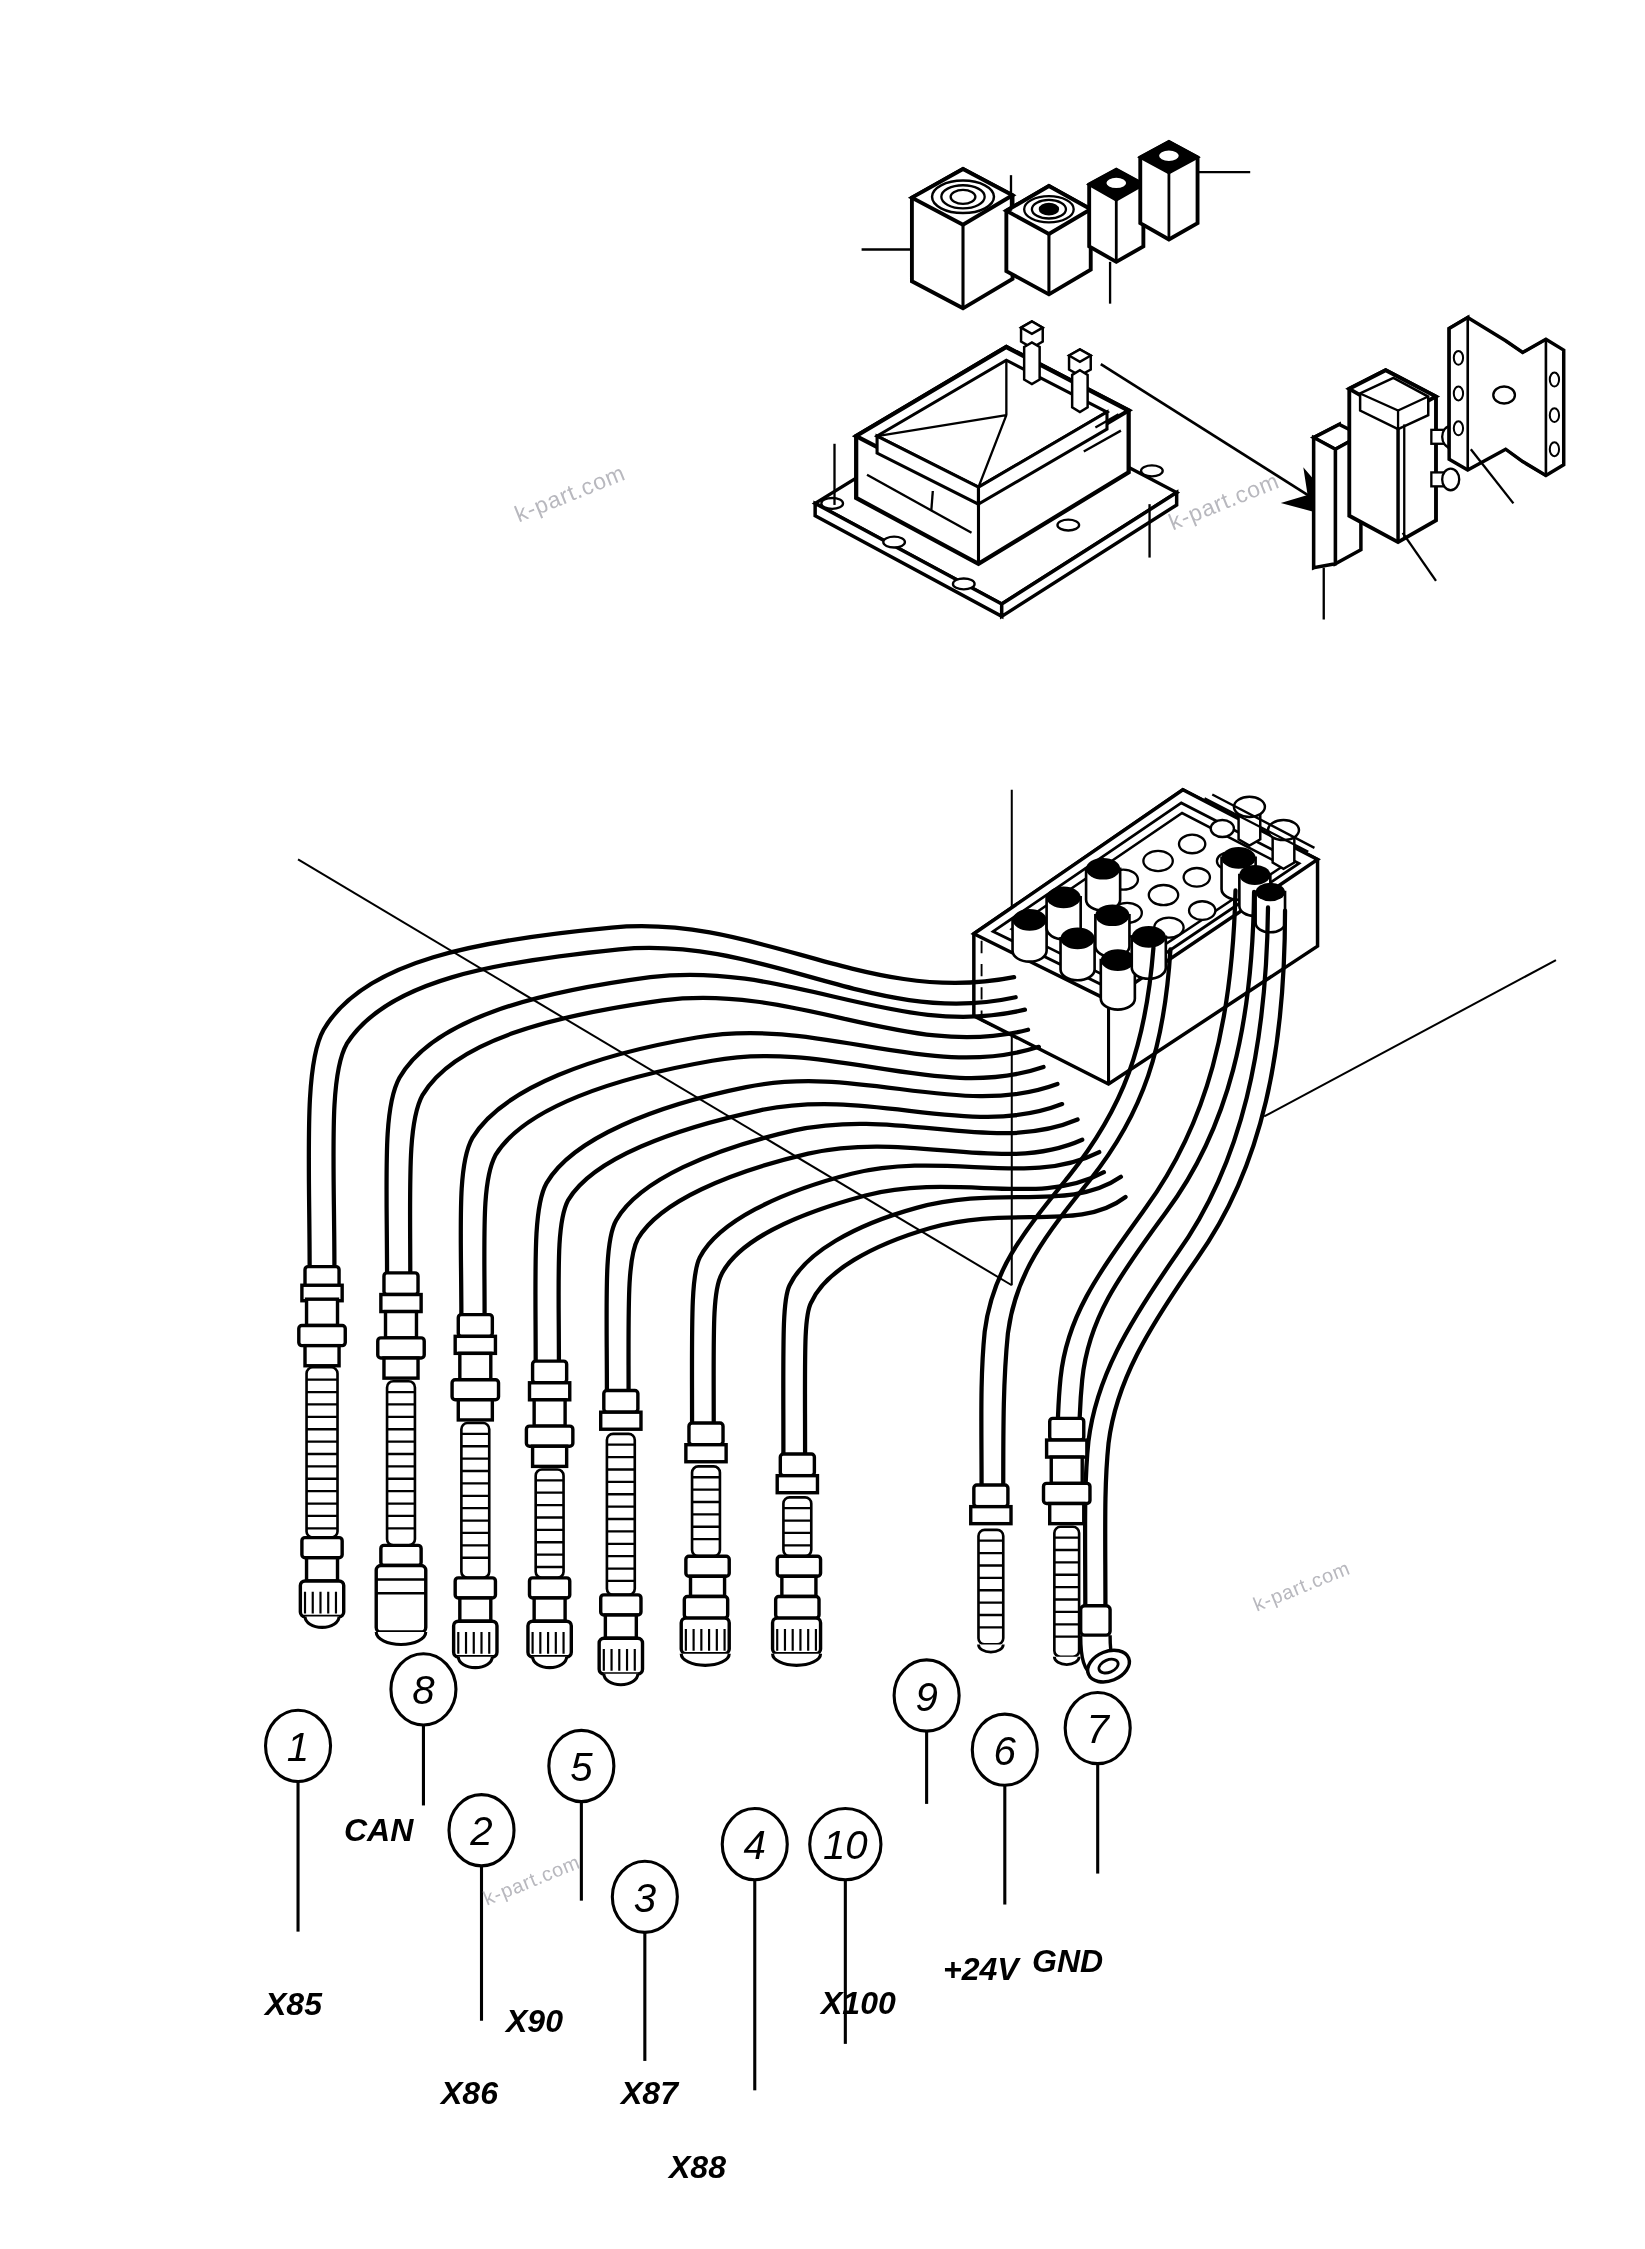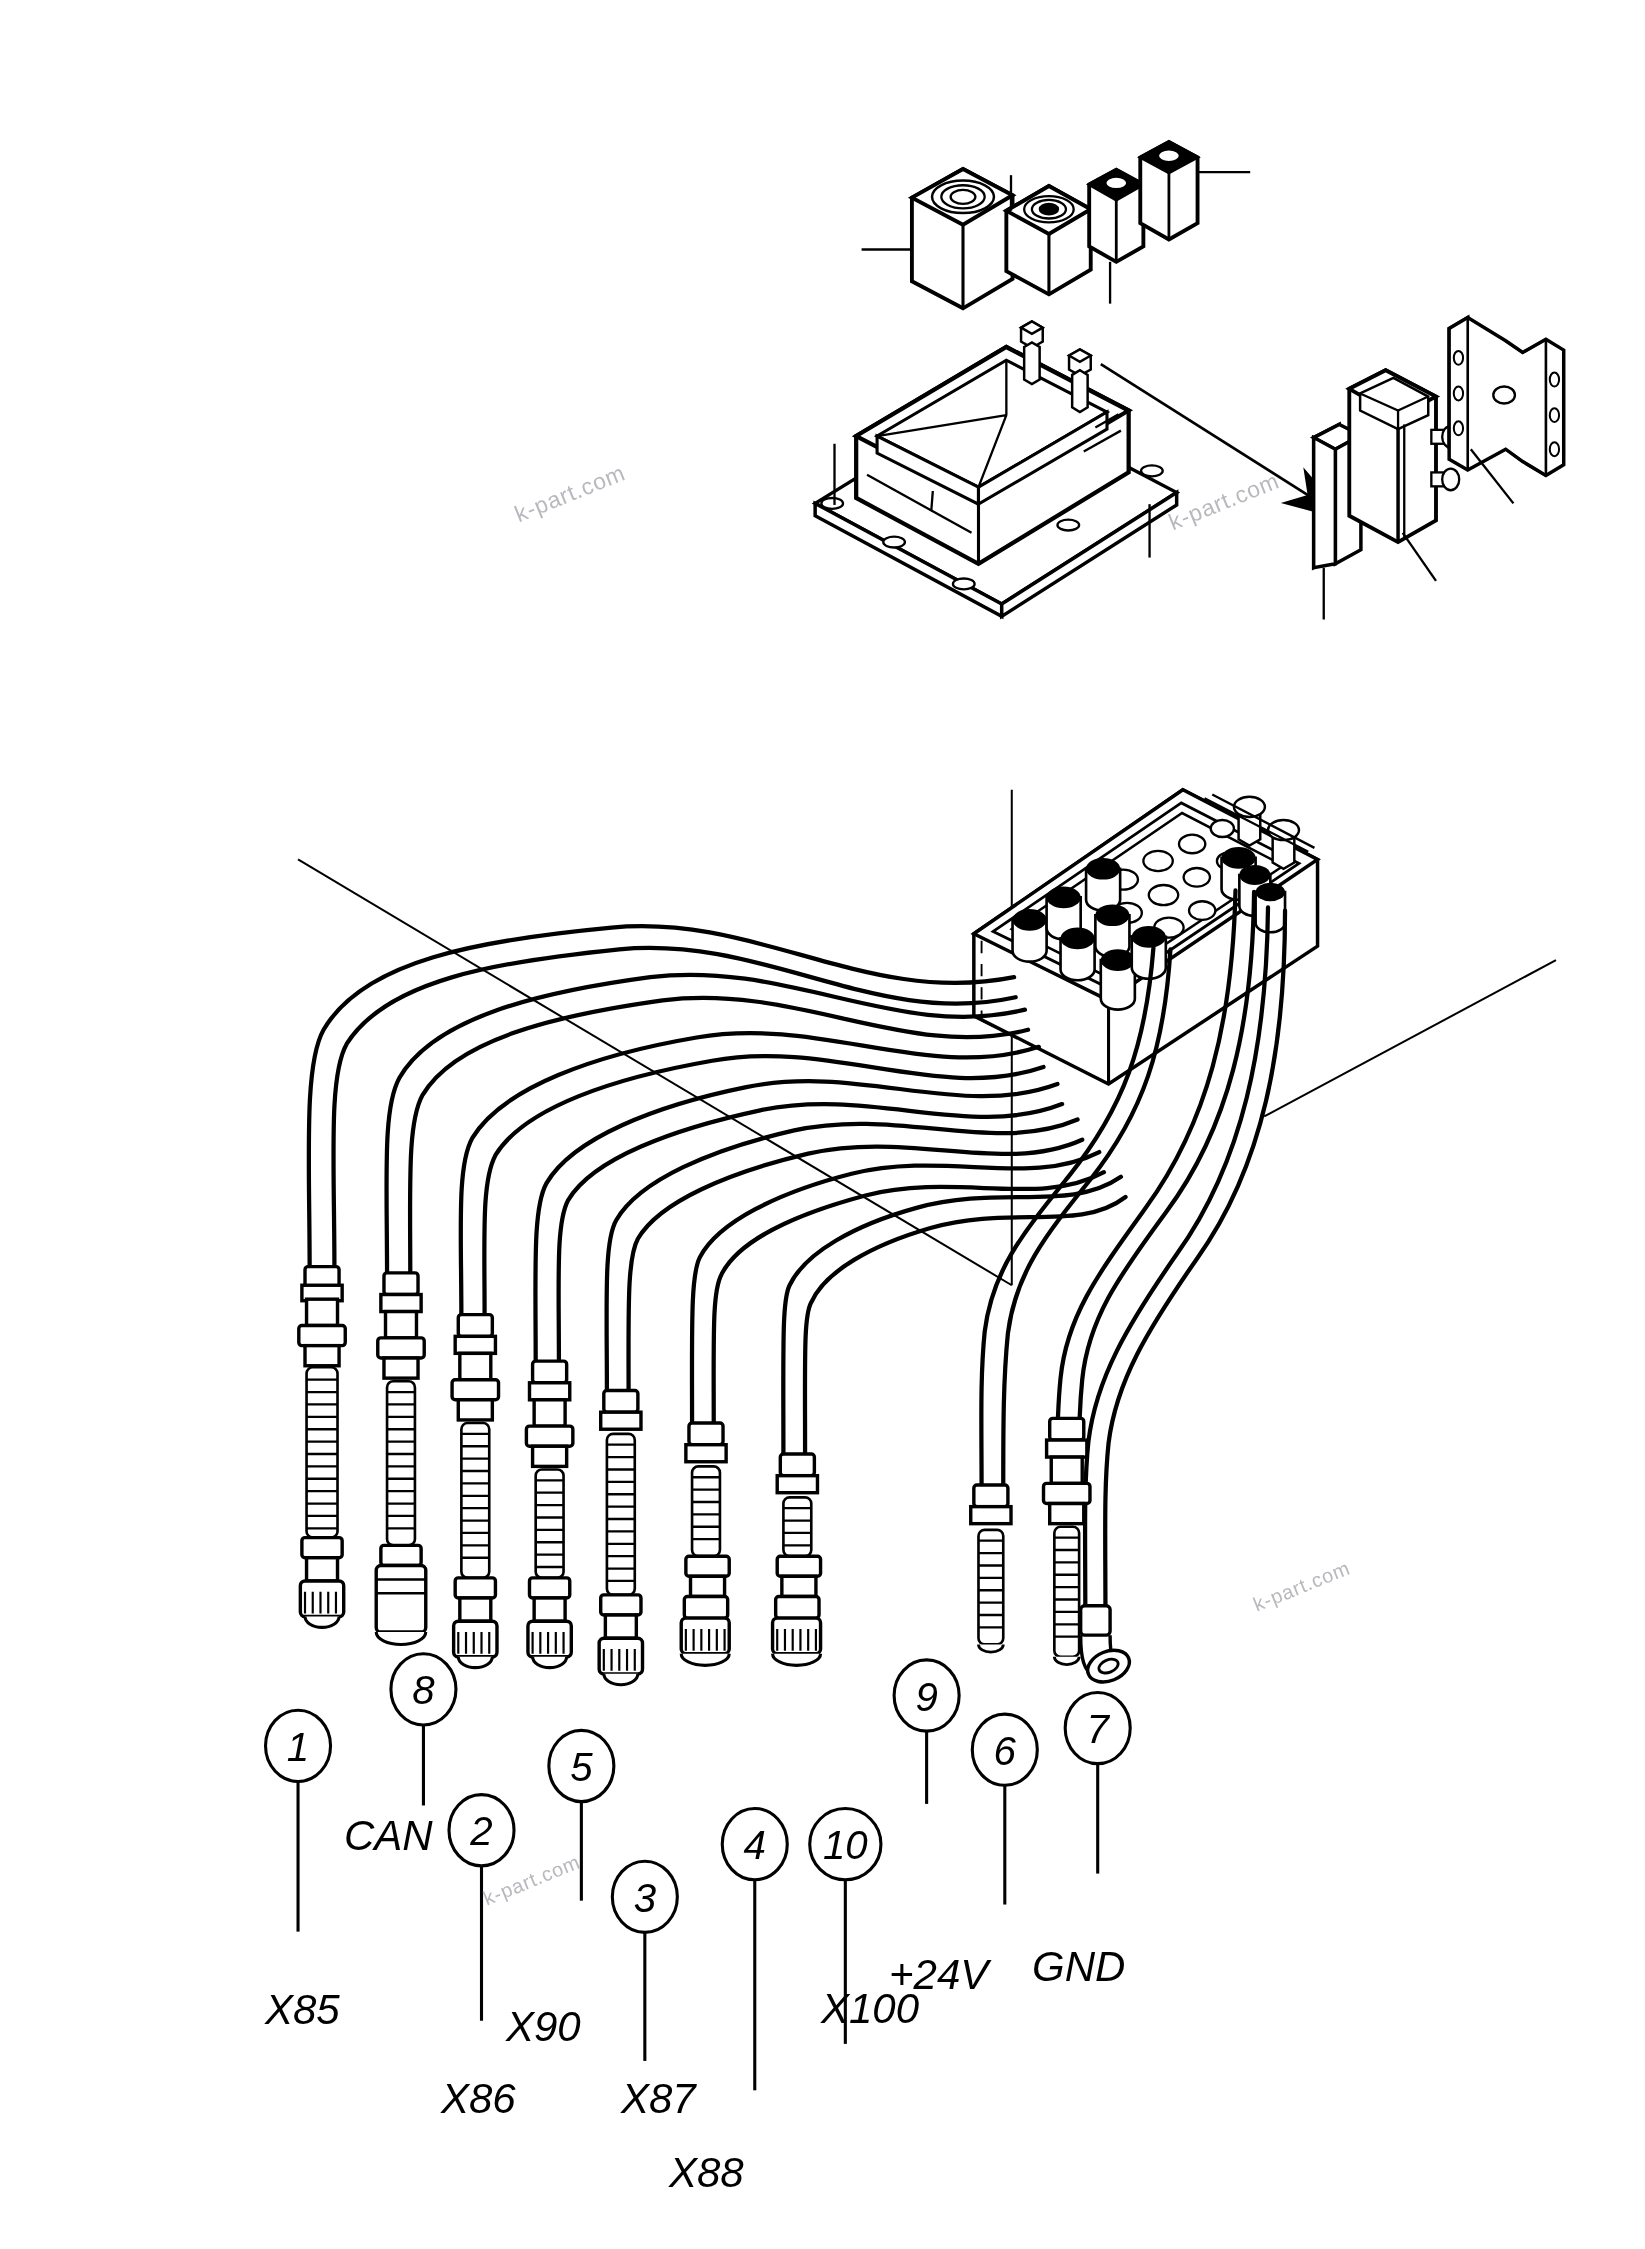--- a/index.html
+++ b/index.html
@@ -18,22 +18,22 @@
     letter-spacing:0.8px;
     white-space:nowrap;
     transform-origin:left top;
     -webkit-user-select:none; user-select:none;
     pointer-events:none;
   }
   .calloutText{
     position:absolute;
     font-family:"Liberation Sans", sans-serif;
     font-style:italic;
-    font-weight:400;
-    font-size:42px;
+    font-weight:700;
+    font-size:32px;
     color:#000;
     white-space:nowrap;
   }
   .balloonNum{
     font-family:"Liberation Sans", sans-serif;
     font-style:italic;
     font-weight:400;
     font-size:52px;
     fill:#000;
     text-anchor:middle;
@@ -508,21 +508,21 @@
   </svg>
 
   <div id="callout-layer">
       <div class="calloutText" style="left: 344px; top: 1812px;">CAN</div>
       <div class="calloutText" style="left: 265px; top: 1986px;">X85</div>
       <div class="calloutText" style="left: 441px; top: 2075px;">X86</div>
       <div class="calloutText" style="left: 506px; top: 1959px; margin-top: 44px;">X90</div>
       <div class="calloutText" style="left: 605px; top: 2075px; margin-left: 16px;">X87</div>
       <div class="calloutText" style="left: 669px; top: 2149px;">X88</div>
       <div class="calloutText" style="left: 821px; top: 1985px;">X100</div>
-      <div class="calloutText" style="left: 889px; top: 1951px; text-align: right;">+24V</div>
+      <div class="calloutText" style="left: 943px; top: 1951px; text-align: right;">+24V</div>
       <div class="calloutText" style="left: 1032px; top: 1943px;">GND</div>
     </div>
 
   <div id="watermark-layer">
       <div class="wm" style="left: 511px; top: 503px; font-size: 23px; transform: rotate(-22deg); color: rgb(184, 184, 190);">k-part.com</div>
       <div class="wm" style="left: 1165px; top: 511px; font-size: 23px; transform: rotate(-22deg); color: rgb(184, 184, 190);">k-part.com</div>
       <div class="wm" style="left: 480px; top: 1889px; font-size: 20px; transform: rotate(-22deg); color: rgb(184, 184, 190);">k-part.com</div>
       <div class="wm" style="left: 1250px; top: 1595px; font-size: 20px; transform: rotate(-22deg); color: rgb(184, 184, 190);">k-part.com</div>
     </div>
 

